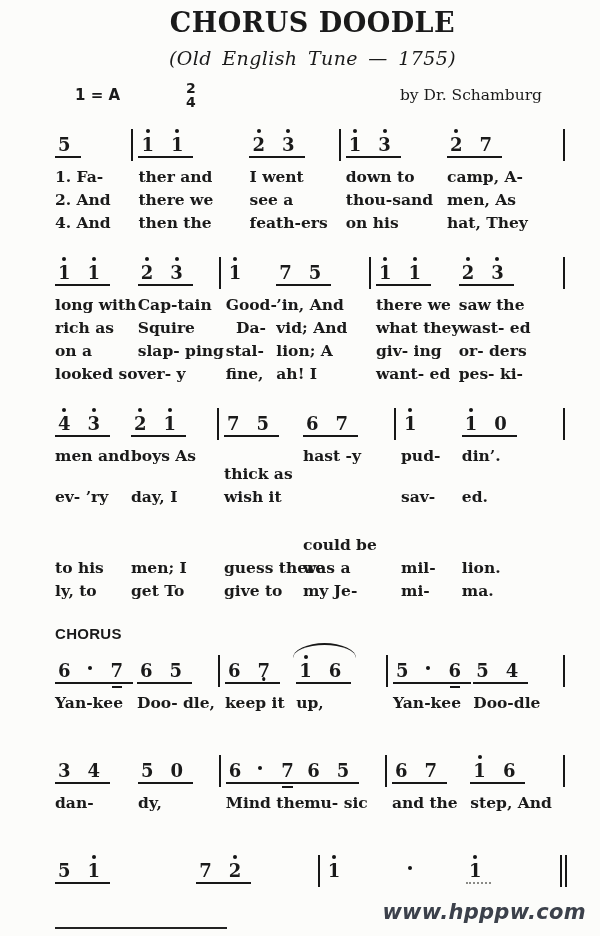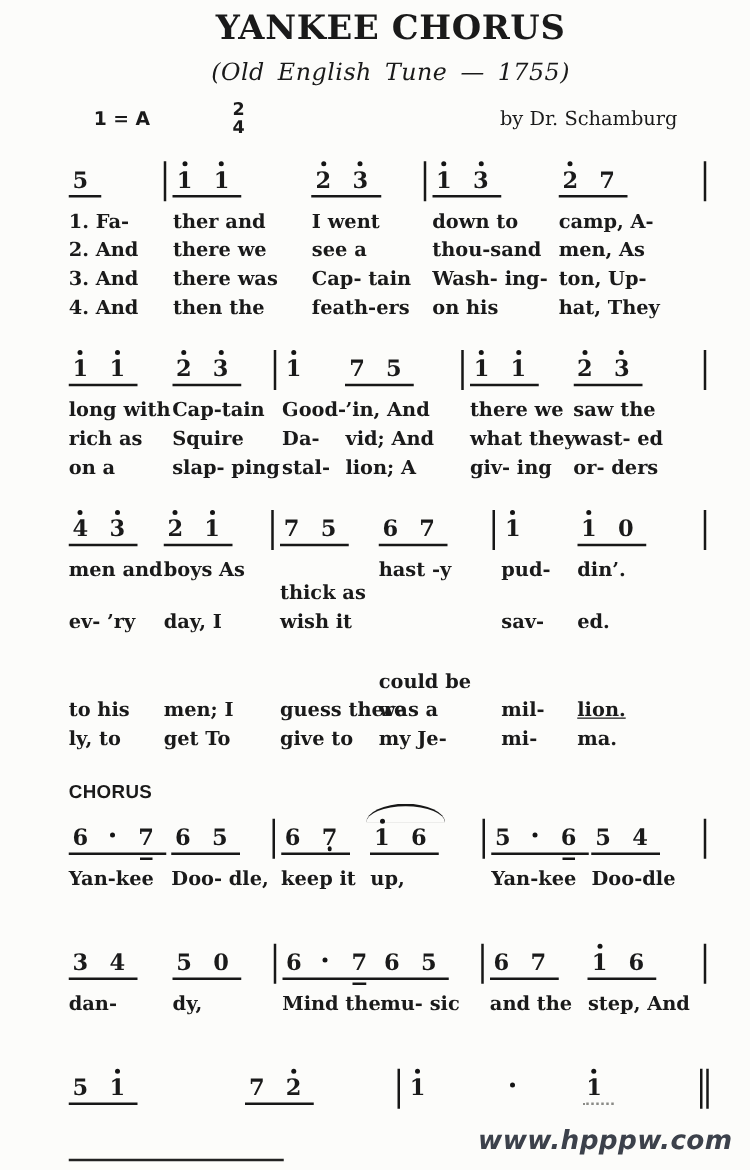--- a/index.html
+++ b/index.html
@@ -74,21 +74,21 @@
     position:absolute;right:14px;bottom:12px;
     font-family:"DejaVu Sans",sans-serif;font-weight:bold;font-style:italic;
     font-size:21px;color:#3c414b;letter-spacing:.3px;
   }
 </style>
 </head>
 <body>
 
 <div class="page">
 
-  <div class="title">YANKEE CHORUS</div>
+  <div class="title">CHORUS DOODLE</div>
   <div class="subtitle">(Old English Tune — 1755)</div>
 
   <div class="meta-row">
     <span class="key-sig">1 = A</span>
     <span class="time-sig">
       <span>2</span>
       <span>4</span>
     </span>
     <span class="composer">by Dr. Schamburg</span>
   </div>
@@ -176,30 +176,20 @@
           <div class="lcell" style="flex-grow: 0.72;">2. And</div>
           <div class="lbar"></div>
           <div class="lcell" style="flex-grow: 1.12;">there we</div>
           <div class="lcell" style="flex-grow: 0.85;">see a</div>
           <div class="lbar"></div>
           <div class="lcell" style="flex-grow: 1.02;">thou-sand</div>
           <div class="lcell" style="flex-grow: 1.12;">men, As</div>
           <div class="lbar"></div>
         </div>
         <div class="lrow">
-          <div class="lcell" style="flex-grow: 0.72;">3. And</div>
-          <div class="lbar"></div>
-          <div class="lcell" style="flex-grow: 1.12;">there was</div>
-          <div class="lcell" style="flex-grow: 0.85;">Cap- tain</div>
-          <div class="lbar"></div>
-          <div class="lcell" style="flex-grow: 1.02;">Wash- ing-</div>
-          <div class="lcell" style="flex-grow: 1.12;">ton, Up-</div>
-          <div class="lbar"></div>
-        </div>
-        <div class="lrow">
           <div class="lcell" style="flex-grow: 0.72;">4. And</div>
           <div class="lbar"></div>
           <div class="lcell" style="flex-grow: 1.12;">then the</div>
           <div class="lcell" style="flex-grow: 0.85;">feath-ers</div>
           <div class="lbar"></div>
           <div class="lcell" style="flex-grow: 1.02;">on his</div>
           <div class="lcell" style="flex-grow: 1.12;">hat, They</div>
           <div class="lbar"></div>
         </div>
       </div>
@@ -291,36 +281,47 @@
           <div class="lcell" style="flex-grow: 0.9;">’in, And</div>
           <div class="lbar"></div>
           <div class="lcell" style="flex-grow: 0.85;">there we</div>
           <div class="lcell" style="flex-grow: 1.02;">saw the</div>
           <div class="lbar"></div>
         </div>
         <div class="lrow">
           <div class="lcell" style="flex-grow: 0.85;">rich as</div>
           <div class="lcell" style="flex-grow: 0.78;">Squire</div>
           <div class="lbar"></div>
-          <div class="lcell" style="flex-grow: 0.52;">Da-</div>
+          <div class="lcell" style="flex-grow: 0.52; text-align: center;">Da-</div>
           <div class="lcell" style="flex-grow: 0.9;">vid; And</div>
           <div class="lbar"></div>
           <div class="lcell" style="flex-grow: 0.85;">what they</div>
           <div class="lcell" style="flex-grow: 1.02;">wast- ed</div>
           <div class="lbar"></div>
         </div>
         <div class="lrow">
           <div class="lcell" style="flex-grow: 0.85;">on a</div>
           <div class="lcell" style="flex-grow: 0.78;">slap- ping</div>
           <div class="lbar"></div>
           <div class="lcell" style="flex-grow: 0.52;">stal-</div>
           <div class="lcell" style="flex-grow: 0.9;">lion; A</div>
           <div class="lbar"></div>
           <div class="lcell" style="flex-grow: 0.85;">giv- ing</div>
           <div class="lcell" style="flex-grow: 1.02;">or- ders</div>
+          <div class="lbar"></div>
+        </div>
+        <div class="lrow">
+          <div class="lcell" style="flex-grow: 0.85;">looked so</div>
+          <div class="lcell" style="flex-grow: 0.78;">ver- y</div>
+          <div class="lbar"></div>
+          <div class="lcell" style="flex-grow: 0.52;">fine,</div>
+          <div class="lcell" style="flex-grow: 0.9;">ah! I</div>
+          <div class="lbar"></div>
+          <div class="lcell" style="flex-grow: 0.85;">want- ed</div>
+          <div class="lcell" style="flex-grow: 1.02;">pes- ki-</div>
           <div class="lbar"></div>
         </div>
       </div>
       <div class="system verse">
         <div class="note-row">
           <div class="ncell" style="flex-grow: 0.75;">
             <div class="grp">
               <span class="note">
                 <i class="odot on"></i>
                 <b class="num">4</b>
@@ -420,21 +421,21 @@
           <div class="lbar"></div>
         </div>
         <div class="lrow">
           <div class="lcell" style="flex-grow: 0.75;">to his</div>
           <div class="lcell" style="flex-grow: 0.8;">men; I</div>
           <div class="lbar"></div>
           <div class="lcell" style="flex-grow: 0.78;">guess there</div>
           <div class="lcell" style="flex-grow: 0.85;">was a</div>
           <div class="lbar"></div>
           <div class="lcell" style="flex-grow: 0.6;">mil-</div>
-          <div class="lcell" style="flex-grow: 0.95; text-decoration: underline;">lion.</div>
+          <div class="lcell" style="flex-grow: 0.95;">lion.</div>
           <div class="lbar"></div>
         </div>
         <div class="lrow">
           <div class="lcell" style="flex-grow: 0.75;">ly, to</div>
           <div class="lcell" style="flex-grow: 0.8;">get To</div>
           <div class="lbar"></div>
           <div class="lcell" style="flex-grow: 0.78;">give to</div>
           <div class="lcell" style="flex-grow: 0.85;">my Je-</div>
           <div class="lbar"></div>
           <div class="lcell" style="flex-grow: 0.6;">mi-</div>

